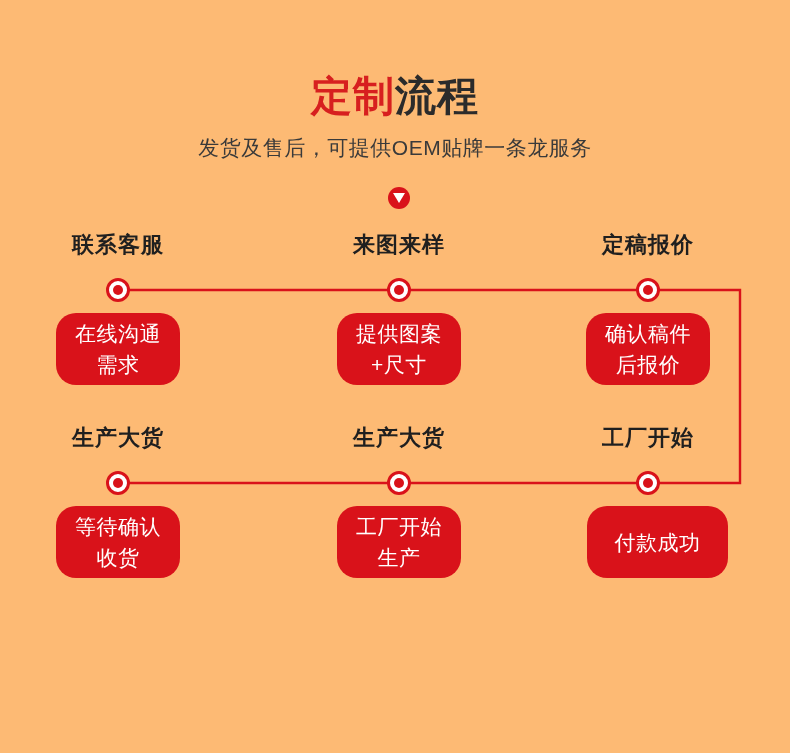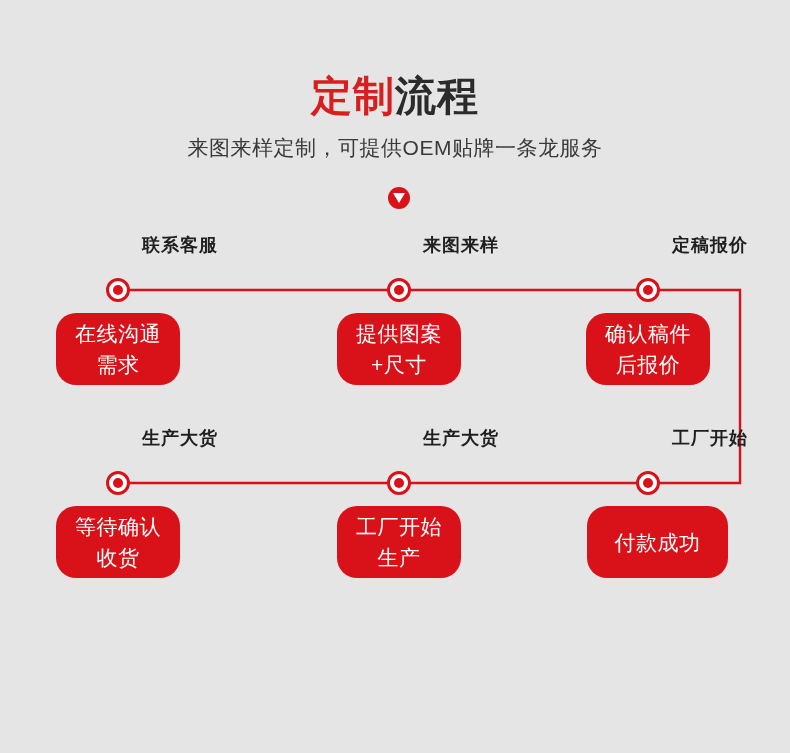--- a/index.html
+++ b/index.html
@@ -12,21 +12,21 @@
     height: 753px;
     font-family: "Liberation Sans", "DejaVu Sans", sans-serif;
     -webkit-font-smoothing: antialiased;
     overflow: hidden;
   }
 
   .page {
     position: relative;
     width: 790px;
     height: 753px;
-    background: #e5e5e5;
+    background: #fdba74;
   }
 
   
   .header {
     position: absolute;
     top: 0;
     left: 0;
     width: 790px;
     text-align: center;
   }
@@ -109,22 +109,22 @@
   }
   .step-c0 { left: 18px; }
   .step-c1 { left: 299px; }
   .step-c2 { left: 548px; }
 
   .step-label {
     position: absolute;
     top: 0;
     left: 0;
     width: 200px;
-    text-align: right;
-    font-size: 18px;
+    text-align: center;
+    font-size: 22px;
     line-height: 30px;
     font-weight: bold;
     color: #1f1f1f;
     letter-spacing: 1px;
     white-space: nowrap;
   }
 
   .step-dot {
     position: absolute;
     top: 48px;
@@ -176,21 +176,21 @@
     width: 141px;
   }
 </style>
 </head>
 <body>
 
 <div class="page">
 
   <div class="header">
     <h1 class="title"><span class="accent">定制</span><span>流程</span></h1>
-    <p class="subtitle">来图来样定制，可提供OEM贴牌一条龙服务</p>
+    <p class="subtitle">发货及售后，可提供OEM贴牌一条龙服务</p>
   </div>
 
   <div class="down-badge">
     <svg width="12" height="10" viewBox="0 0 12 10" aria-hidden="true">
       <polygon points="0,0 12,0 6,10" fill="#ffffff"></polygon>
     </svg>
   </div>
 
   <svg class="connectors" width="790" height="753" viewBox="0 0 790 753">
 

